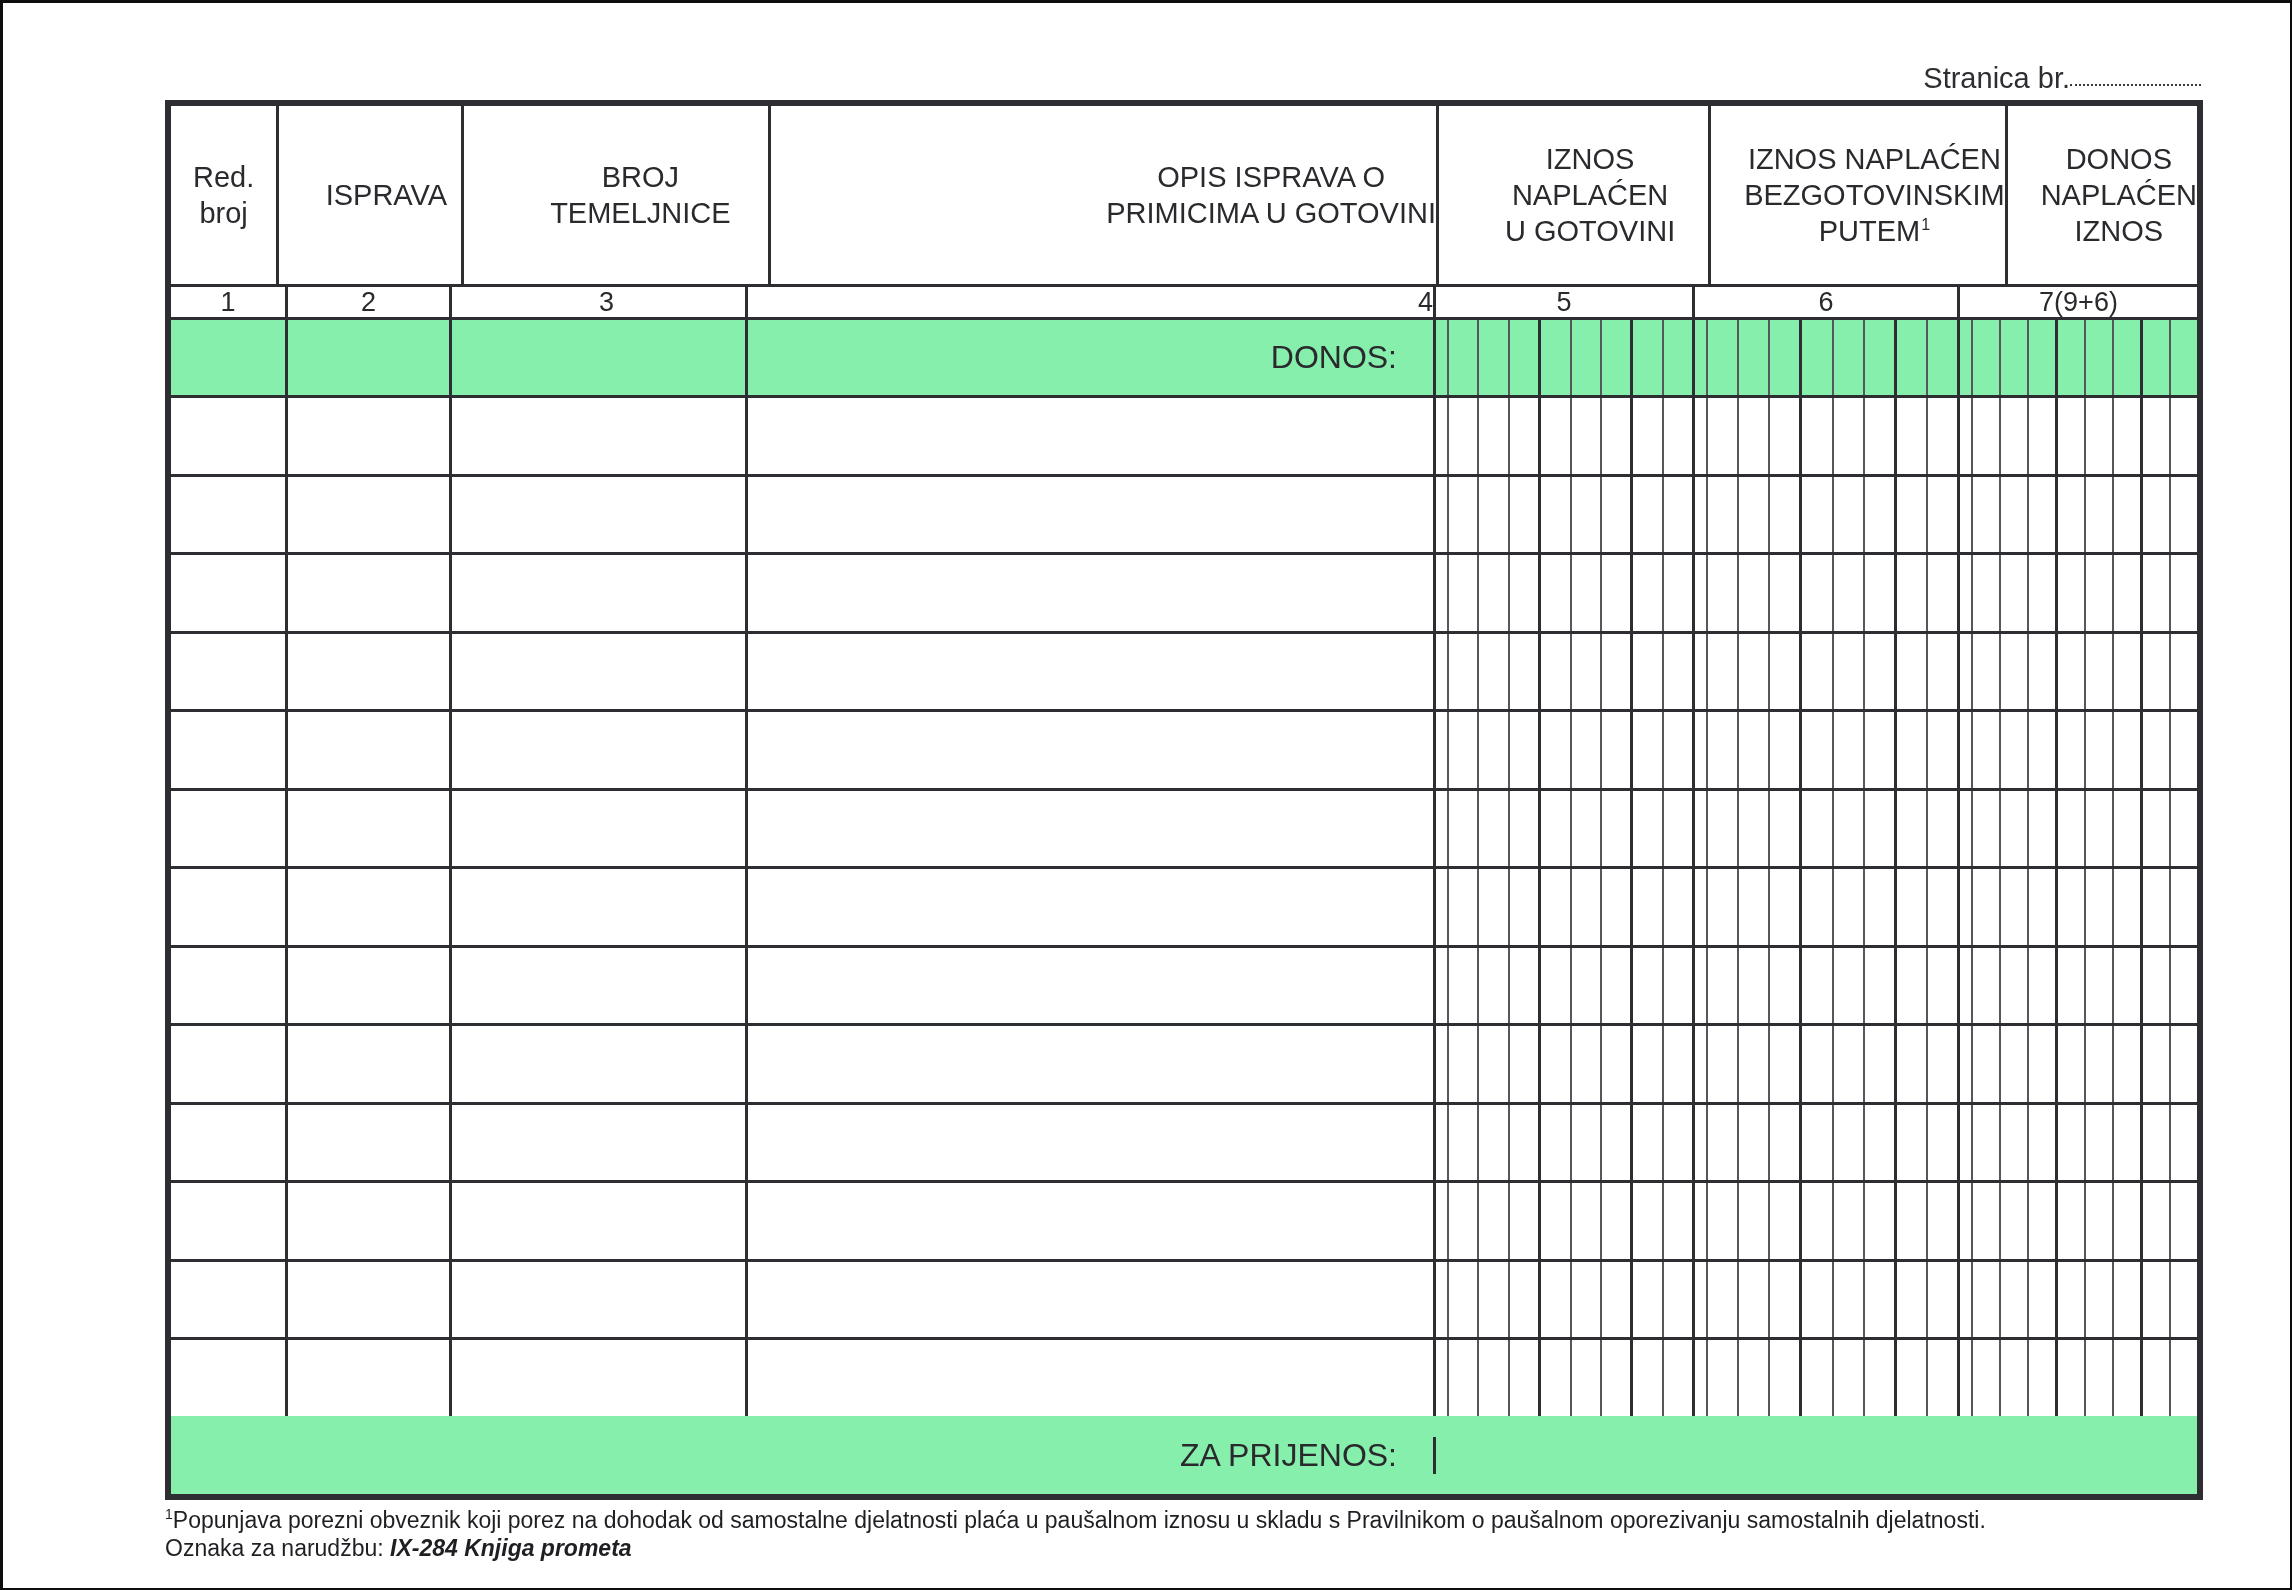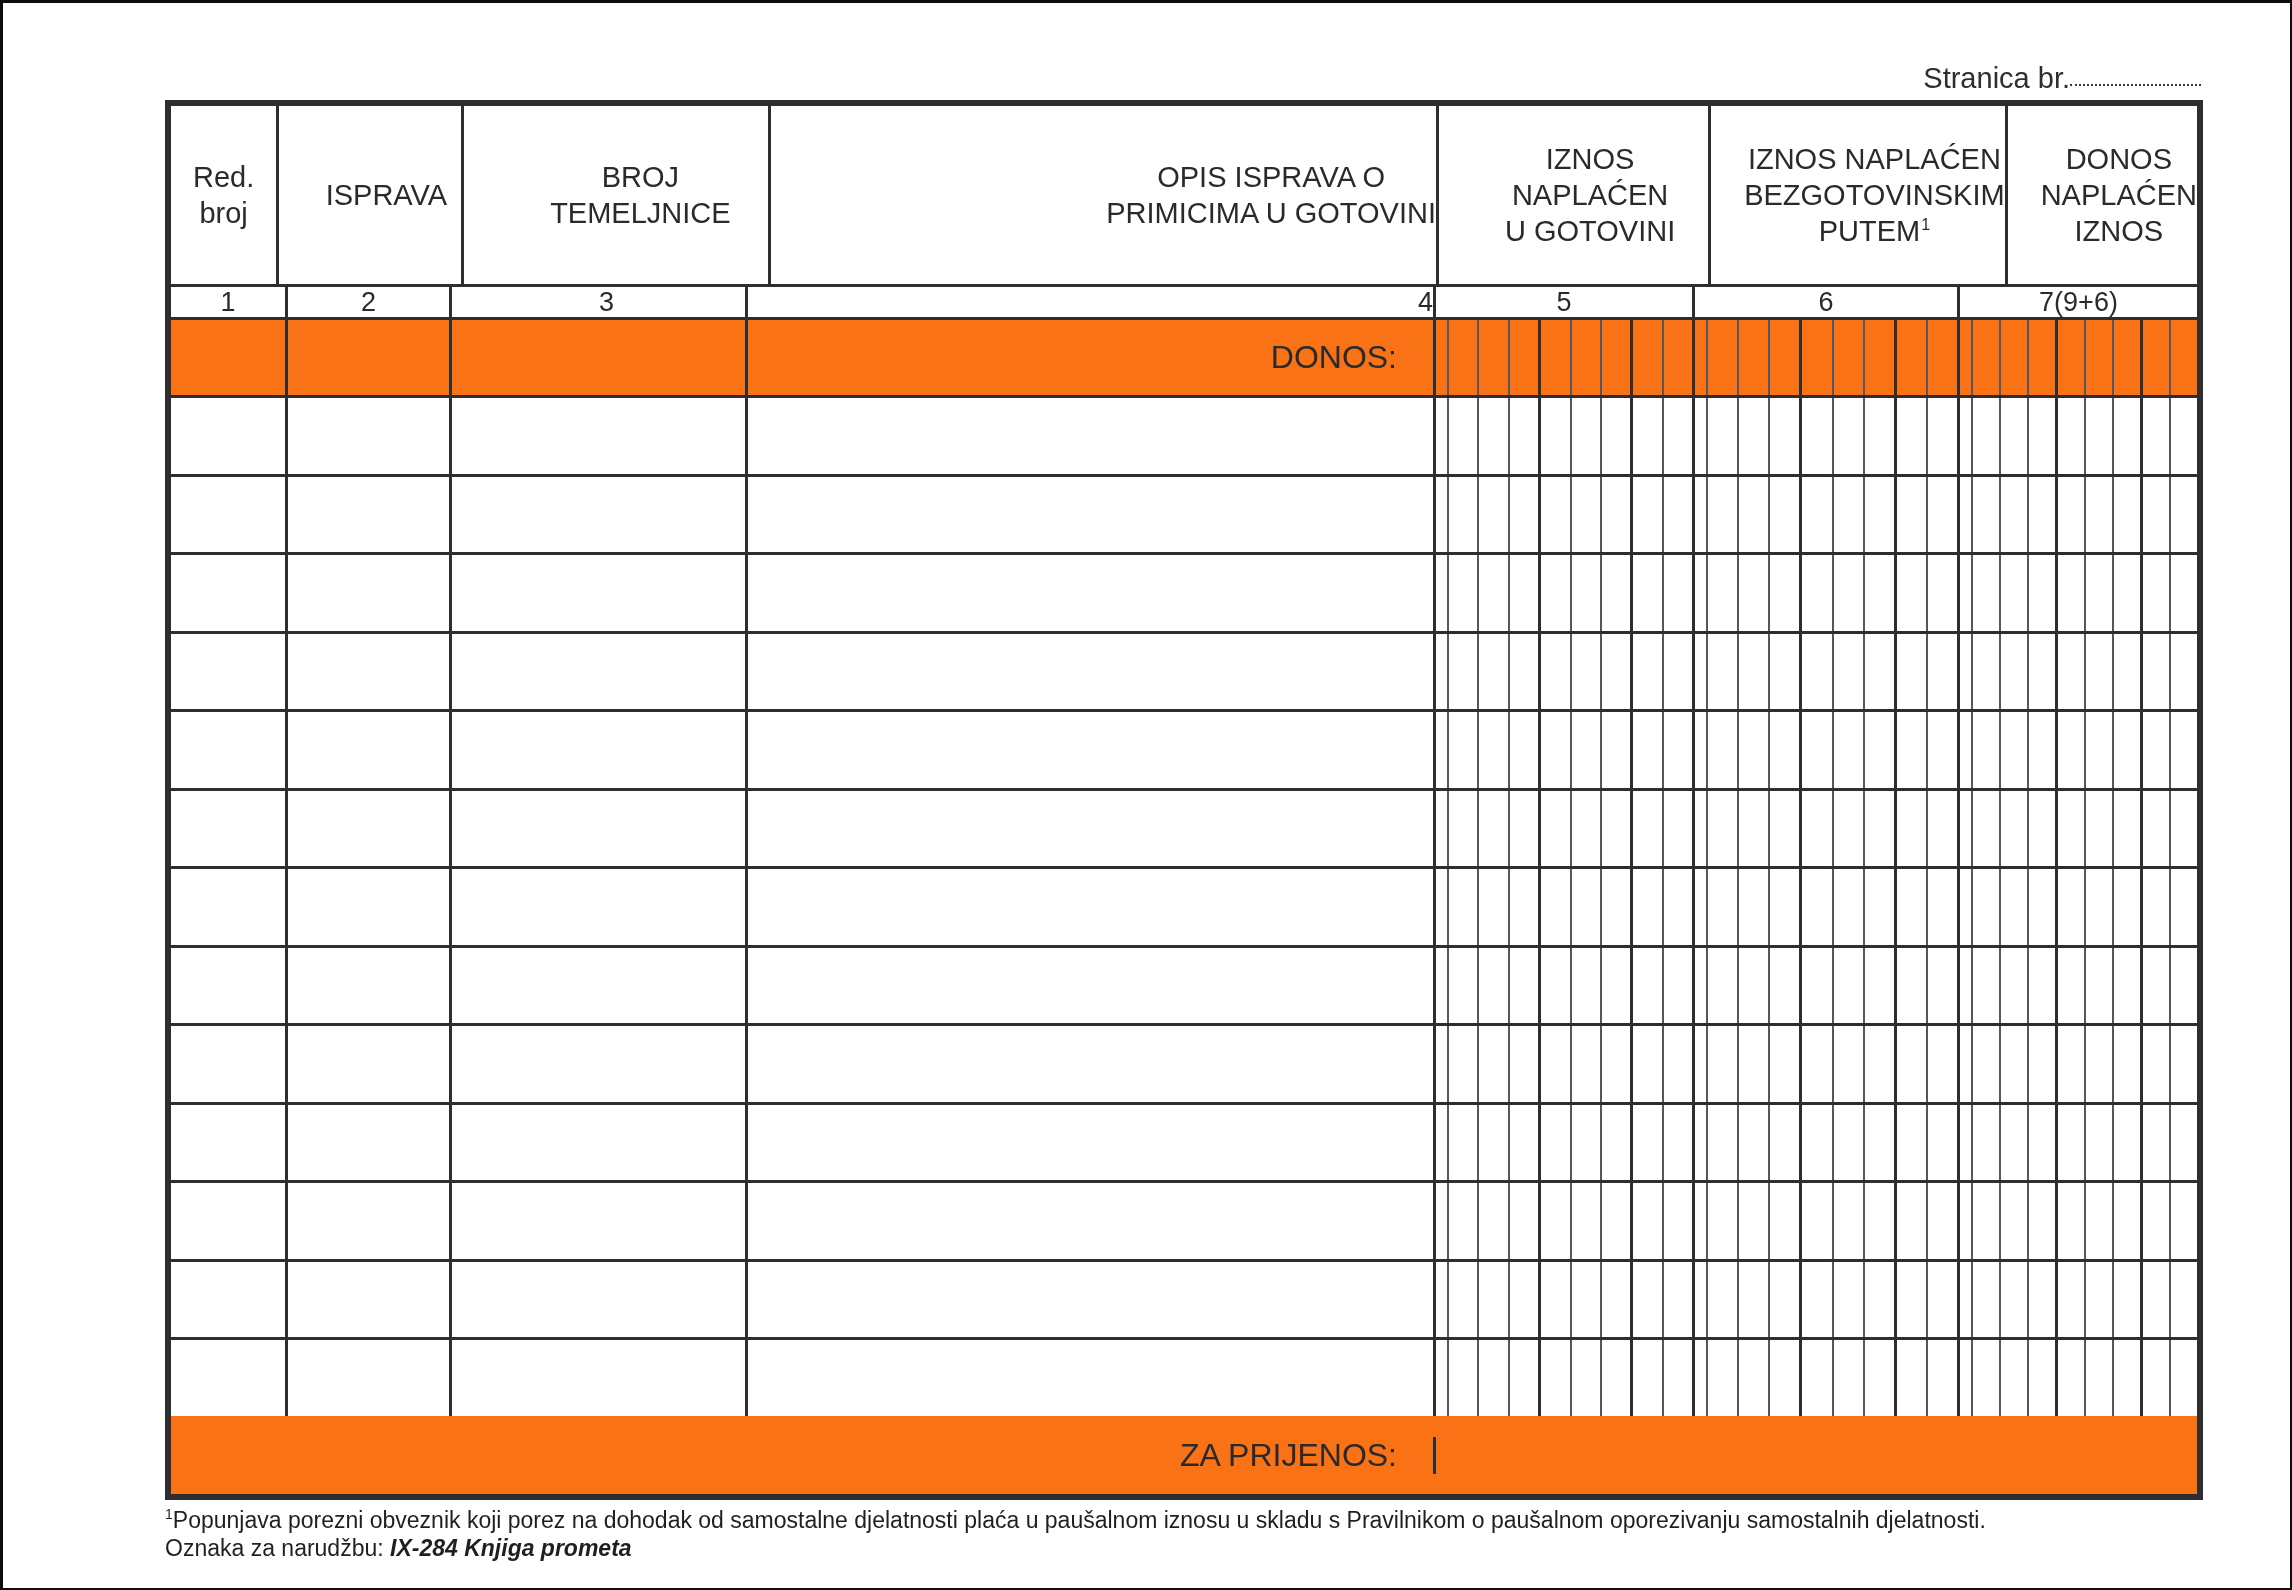--- a/index.html
+++ b/index.html
@@ -49,21 +49,21 @@
   .c7 { width: 259px; flex: 1; border-right: none; }
 
   .header-row { height: 181px; gap: 33px; }
   .header-row .cell { font-size: 29px; line-height: 36px; text-align: center; }
   .header-row .ht { white-space: pre-line; }
   .header-row sup { font-size: 16px; vertical-align: super; line-height: 0; margin-left: 1px; }
 
   .nums-row { height: 33px; }
   .nums-row .cell { font-size: 27px; line-height: 27px; }
 
-  .total-row { height: 78px; background: #f97316; flex: none; }
+  .total-row { height: 78px; background: #86efac; flex: none; }
   .zap-row { height: 78px; align-items: center; }
   .label-cell { justify-content: flex-end; padding-right: 36px; font-size: 32px; }
 
   #body-rows { display: flex; flex-direction: column; flex: 1; }
   .body-row { flex: 1; }
 
   
   .digits { padding: 0; align-items: stretch; justify-content: flex-start; }
   .digits .strip { flex: 1; border-right: 2px solid #56565c; }
   .digits .strip.narrow { flex: none; width: 13px; }

